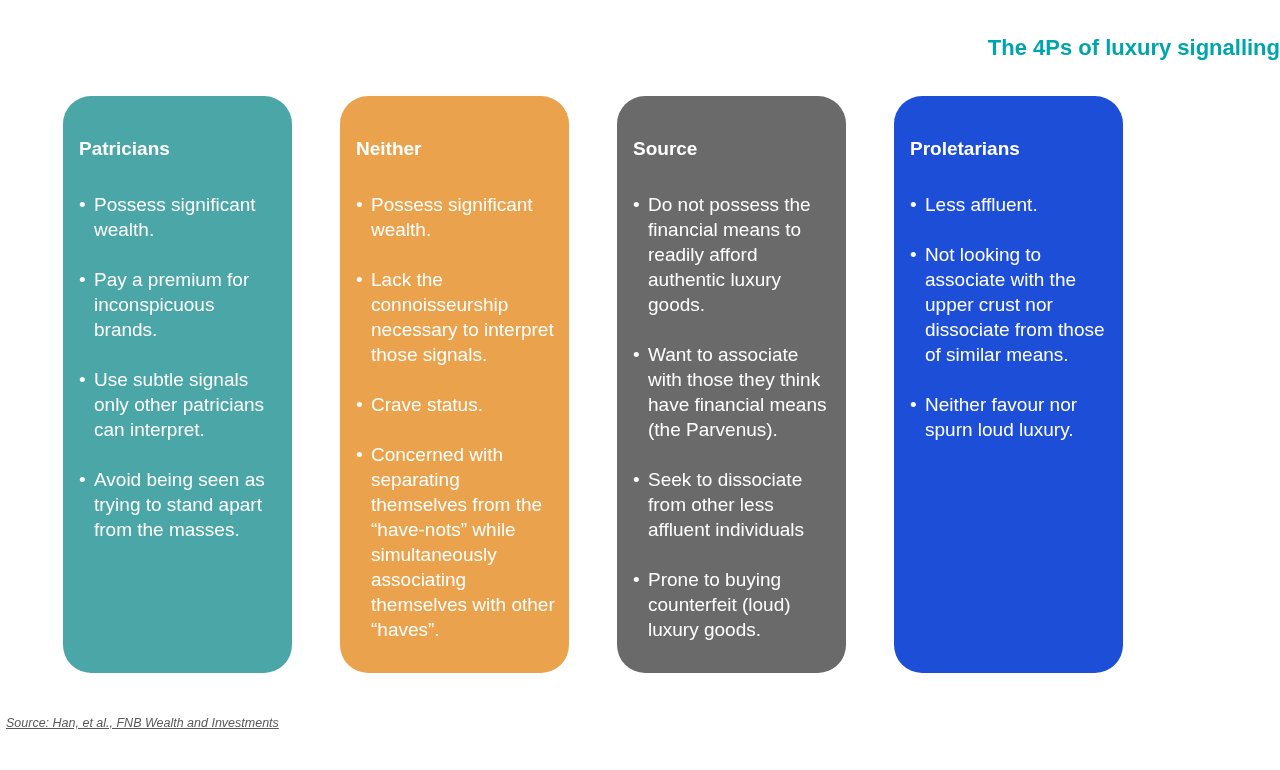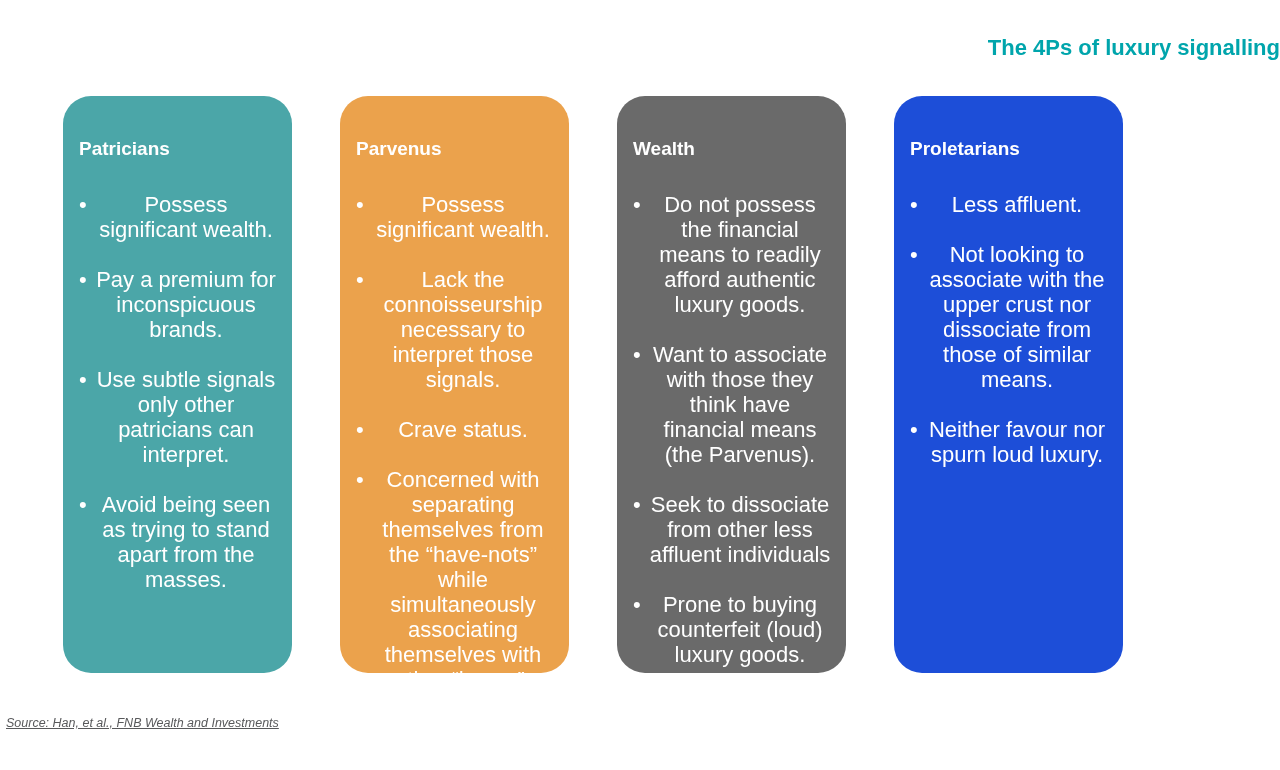--- a/index.html
+++ b/index.html
@@ -41,23 +41,22 @@
   .card-title {
     margin: 0 0 32px 0;
     font-size: 19px;
     font-weight: bold;
     line-height: 22px;
   }
   ul.bullets {
     margin: 0;
     padding: 0;
     list-style: none;
-    font-size: 22px;
+    font-size: 19px;
     line-height: 25px;
-    text-align: center;
   }
   ul.bullets li {
     position: relative;
     padding-left: 15px;
   }
   ul.bullets li::before {
     content: "\2022";
     position: absolute;
     left: 0;
     top: 0;
@@ -85,31 +84,31 @@
     <h2 class="card-title">Patricians</h2>
     <ul class="bullets">
         <li>Possess significant wealth.</li>
         <li>Pay a premium for inconspicuous brands.</li>
         <li>Use subtle signals only other patricians can interpret.</li>
         <li>Avoid being seen as trying to stand apart from the masses.</li>
       </ul>
   </div>
 
   <div class="card" style="background-color: rgb(235, 162, 76);">
-    <h2 class="card-title">Parvenus</h2>
+    <h2 class="card-title">Neither</h2>
     <ul class="bullets">
         <li>Possess significant wealth.</li>
         <li>Lack the connoisseurship necessary to interpret those signals.</li>
         <li>Crave status.</li>
         <li>Concerned with separating themselves from the “have-nots” while simultaneously associating themselves with other “haves”.</li>
       </ul>
   </div>
 
   <div class="card" style="background-color: rgb(106, 106, 106);">
-    <h2 class="card-title">Wealth</h2>
+    <h2 class="card-title">Source</h2>
     <ul class="bullets">
         <li>Do not possess the financial means to readily afford authentic luxury goods.</li>
         <li>Want to associate with those they think have financial means (the Parvenus).</li>
         <li>Seek to dissociate from other less affluent individuals</li>
         <li>Prone to buying counterfeit (loud) luxury goods.</li>
       </ul>
   </div>
 
   <div class="card" style="background-color: #1d4ed8;">
     <h2 class="card-title">Proletarians</h2>

